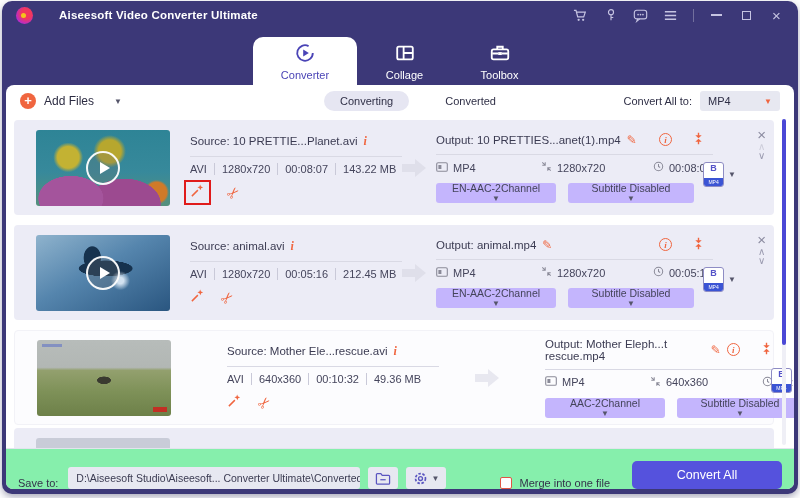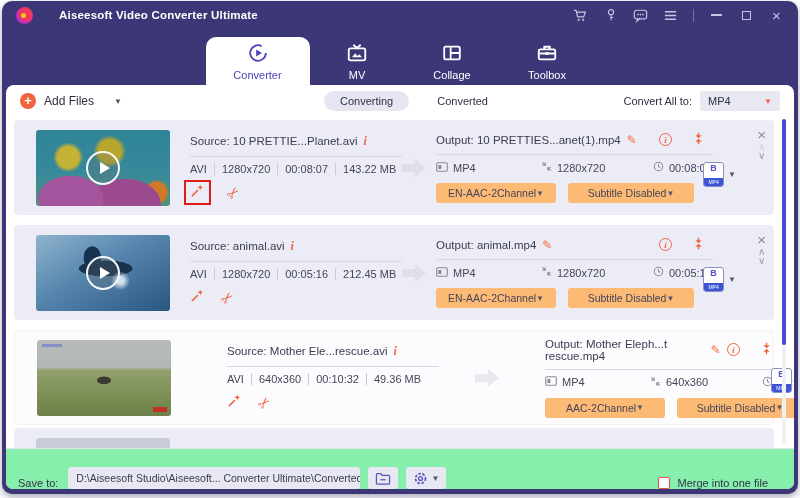--- a/index.html
+++ b/index.html
@@ -35,21 +35,21 @@
     border-radius:8px 8px 7px 7px; display:flex; flex-direction:column; overflow:hidden; }
 
   
   .toolbar { height:32px; flex:none; display:flex; align-items:center; padding:0 14px; position:relative; }
   .add-group { display:flex; align-items:center; gap:8px; }
   .add-circle { width:16px; height:16px; border-radius:50%; background:#f0653f; color:#fff;
     font-size:13px; line-height:15px; text-align:center; font-weight:700; }
   .add-label { font-size:12px; font-weight:400; color:#2c2c42; }
   .caret { font-size:8px; color:#55556a; }
   .add-group .caret { margin-left:12px; }
-  .tool-center { position:absolute; left:318px; top:0; height:100%; display:flex; align-items:center; gap:28px; }
+  .tool-center { position:absolute; left:318px; top:0; height:100%; display:flex; align-items:center; gap:36px; }
   .pill { background:#e6e6f2; border-radius:12px; padding:4px 16px; font-size:11px; color:#2f2f46; }
   .txt-tab { font-size:11px; color:#2f2f46; }
   .tool-right { margin-left:auto; display:flex; align-items:center; gap:8px; font-size:11px; color:#2f2f46; }
   .mp4-dd { width:80px; height:20px; background:#e7e8f1; border-radius:3px; display:flex;
     align-items:center; justify-content:space-between; padding:0 8px; font-size:11px; color:#2f2f46; }
   .mp4-dd .caret { color:#f0653f; }
 
   
   .filelist { flex:1; position:relative; background:#fff; overflow:hidden; }
   .row { position:absolute; left:8px; right:20px; height:95px; border-radius:4px;
@@ -105,22 +105,22 @@
     border-bottom:9px solid transparent; }
   .row.alt .fa-bar { background:#e8e8f0; } .row.alt .fa-tri { border-left-color:#e8e8f0; }
 
   .right-info { flex:1; position:relative; padding-right:21px; }
   .out-icons { margin-left:auto; display:flex; align-items:center; gap:20px; margin-right:48px; }
   .right-info .divider { margin-right:40px; }
   .fmt-line { display:flex; align-items:center; font-size:11px; color:#45455c; margin-top:1px; }
   .fmt-cell { display:flex; align-items:center; gap:5px; }
   .fmt-cell.c1 { width:105px; } .fmt-cell.c2 { width:112px; }
   .dd-line { display:flex; gap:12px; margin-top:9px; }
-  .dd { height:20px; background:#fdba74; border-radius:3px; display:flex; align-items:center;
-    justify-content:center; font-size:10.5px; color:#44445a; padding:0 8px; }
+  .dd { height:20px; background:#c4b5fd; border-radius:3px; display:flex; align-items:center;
+    justify-content:flex-end; font-size:10.5px; color:#44445a; padding:0 8px;flex-direction:column; }
   .dd.audio { width:120px; } .dd.sub { width:126px; }
   .format-btn { position:absolute; right:38px; top:30px; display:flex; align-items:center; gap:4px; }
   .fbtn-box { width:21px; height:25px; border:1px solid #8e8cc4; border-radius:3px; background:#fff;
     display:flex; flex-direction:column; align-items:center; justify-content:space-between; padding-top:1px; }
   .fbtn-box .b { font-size:9px; color:#5553c8; font-weight:700; line-height:1; }
   .fbtn-box .strip { width:100%; height:8px; background:#3b54d4; border-radius:0 0 2px 2px;
     color:#fff; font-size:5px; text-align:center; line-height:8px; }
   .row-controls { position:absolute; right:8px; top:8px; display:flex; flex-direction:column;
     align-items:center; gap:0; }
   .rc-x { font-size:15px; color:#8b8ba0; line-height:14px; }
@@ -203,30 +203,20 @@
         <svg width="22" height="22" viewBox="0 0 24 24">
             <path d="M20.5 12a8.5 8.5 0 1 1-4.6-7.56" fill="none" stroke="currentColor" stroke-width="2"></path>
             <path d="M10 8.3l6.2 3.7-6.2 3.7z" fill="currentColor"></path>
           </svg>
       </span>
       <span>Converter</span>
     </div>
     <div class="tab">
       <span>
         <svg width="22" height="22" viewBox="0 0 24 24">
-            <rect x="3" y="7" width="18" height="13" rx="2" fill="none" stroke="currentColor" stroke-width="2"></rect>
-            <path d="M8 3l4 3.5L16 3" fill="none" stroke="currentColor" stroke-width="2"></path>
-            <path d="M6.5 16.5l3.5-4.2 2.5 3 2-2 3 3.2z" fill="currentColor"></path>
-          </svg>
-      </span>
-      <span>MV</span>
-    </div>
-    <div class="tab">
-      <span>
-        <svg width="22" height="22" viewBox="0 0 24 24">
             <rect x="3.5" y="5" width="17" height="14" rx="1.8" fill="none" stroke="currentColor" stroke-width="2"></rect>
             <path d="M10.5 5v14M10.5 12h10" stroke="currentColor" stroke-width="2"></path>
           </svg>
       </span>
       <span>Collage</span>
     </div>
     <div class="tab">
       <span>
         <svg width="22" height="22" viewBox="0 0 24 24">
             <rect x="3" y="8" width="18" height="11" rx="2" fill="none" stroke="currentColor" stroke-width="2"></rect>
@@ -565,16 +555,17 @@
       <div class="icon-btn gear">
         <svg width="15" height="15" viewBox="0 0 16 16">
             <circle cx="8" cy="8" r="2.1" fill="none" stroke="#5a55c0" stroke-width="1.4"></circle>
             <circle cx="8" cy="8" r="5.3" fill="none" stroke="#5a55c0" stroke-width="1.8" stroke-dasharray="2.7 1.7"></circle>
           </svg>
         <span class="caret">▼</span>
       </div>
       <div class="ft-spacer"></div>
       <span class="chk"></span>
       <span class="chk-label">Merge into one file</span>
+      <button class="convert-btn">Convert All</button>
     </div>
 
   </div>
 </div>
 
 </body></html>

